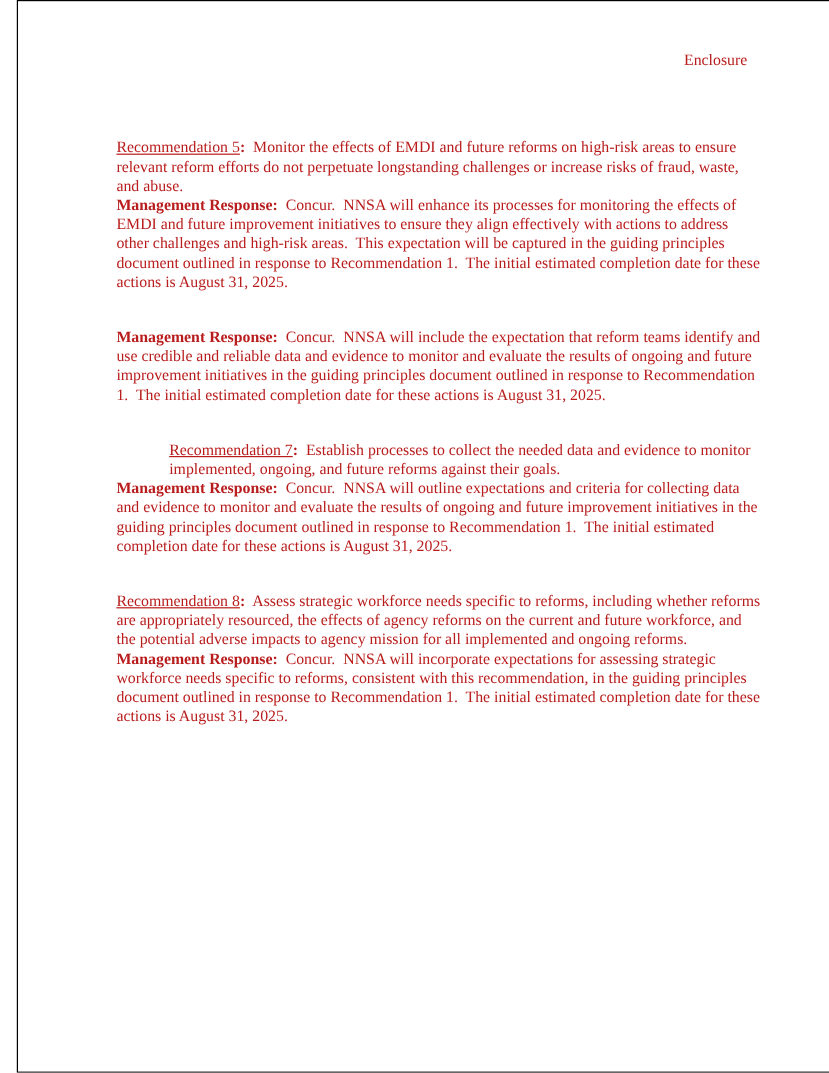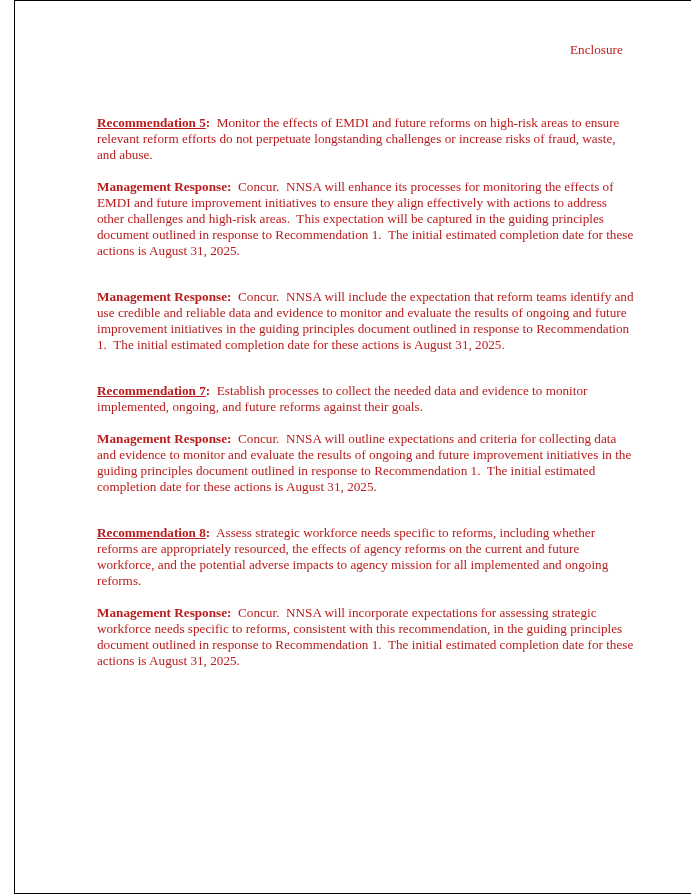--- a/index.html
+++ b/index.html
@@ -38,27 +38,26 @@
       top: 114px;
       width: 540px;
     }
     .block {
       margin: 0;
     }
     .para {
       margin: 0;
     }
     .para + .para {
-      margin-top: 16px;
     }
     .block + .block {
       margin-top: 30px;
     }
     .rec-label {
-      font-weight: bold;
+      font-weight: normal;
       text-decoration: underline;
     }
     .mr-label {
       font-weight: bold;
     }
   </style>
 </head>
 <body>
 
 <div class="page">
@@ -69,21 +68,21 @@
     <div class="block">
       <p class="para" style="white-space: pre-wrap;"><span class="rec-label">Recommendation 5</span><span class="mr-label">:</span><span>  Monitor the effects of EMDI and future reforms on high-risk areas to ensure relevant reform efforts do not perpetuate longstanding challenges or increase risks of fraud, waste, and abuse.</span></p>
       <p class="para" style="white-space: pre-wrap;"><span class="mr-label">Management Response:</span><span>  Concur.  NNSA will enhance its processes for monitoring the effects of EMDI and future improvement initiatives to ensure they align effectively with actions to address other challenges and high-risk areas.  This expectation will be captured in the guiding principles document outlined in response to Recommendation 1.  The initial estimated completion date for these actions is August 31, 2025.</span></p>
     </div>
 
     <div class="block">
       <p class="para" style="white-space: pre-wrap;"><span class="mr-label">Management Response:</span><span>  Concur.  NNSA will include the expectation that reform teams identify and use credible and reliable data and evidence to monitor and evaluate the results of ongoing and future improvement initiatives in the guiding principles document outlined in response to Recommendation 1.  The initial estimated completion date for these actions is August 31, 2025.</span></p>
     </div>
 
     <div class="block">
-      <p class="para" style="white-space: pre-wrap;"><span class="rec-label">Recommendation 7</span><span class="mr-label">:</span><span>  Establish processes to collect the needed data and evidence to monitor implemented, ongoing, and future reforms against their goals.</span></p>
+      <p class="para" style="white-space: pre-wrap; margin-left: 44px;"><span class="rec-label">Recommendation 7</span><span class="mr-label">:</span><span>  Establish processes to collect the needed data and evidence to monitor implemented, ongoing, and future reforms against their goals.</span></p>
       <p class="para" style="white-space: pre-wrap;"><span class="mr-label">Management Response:</span><span>  Concur.  NNSA will outline expectations and criteria for collecting data and evidence to monitor and evaluate the results of ongoing and future improvement initiatives in the guiding principles document outlined in response to Recommendation 1.  The initial estimated completion date for these actions is August 31, 2025.</span></p>
     </div>
 
     <div class="block">
       <p class="para" style="white-space: pre-wrap;"><span class="rec-label">Recommendation 8</span><span class="mr-label">:</span><span>  Assess strategic workforce needs specific to reforms, including whether reforms are appropriately resourced, the effects of agency reforms on the current and future workforce, and the potential adverse impacts to agency mission for all implemented and ongoing reforms.</span></p>
       <p class="para" style="white-space: pre-wrap;"><span class="mr-label">Management Response:</span><span>  Concur.  NNSA will incorporate expectations for assessing strategic workforce needs specific to reforms, consistent with this recommendation, in the guiding principles document outlined in response to Recommendation 1.  The initial estimated completion date for these actions is August 31, 2025.</span></p>
     </div>
 
   </div>
 </div>

